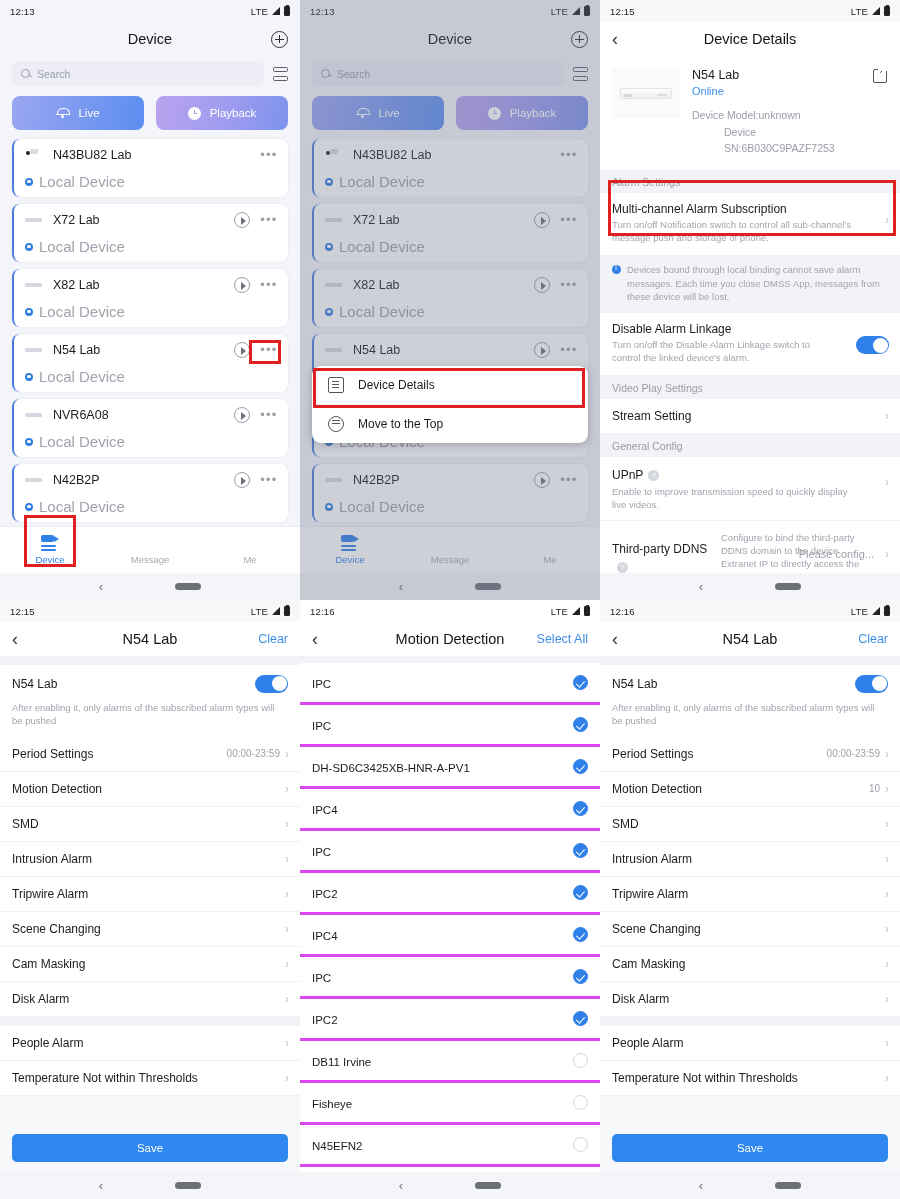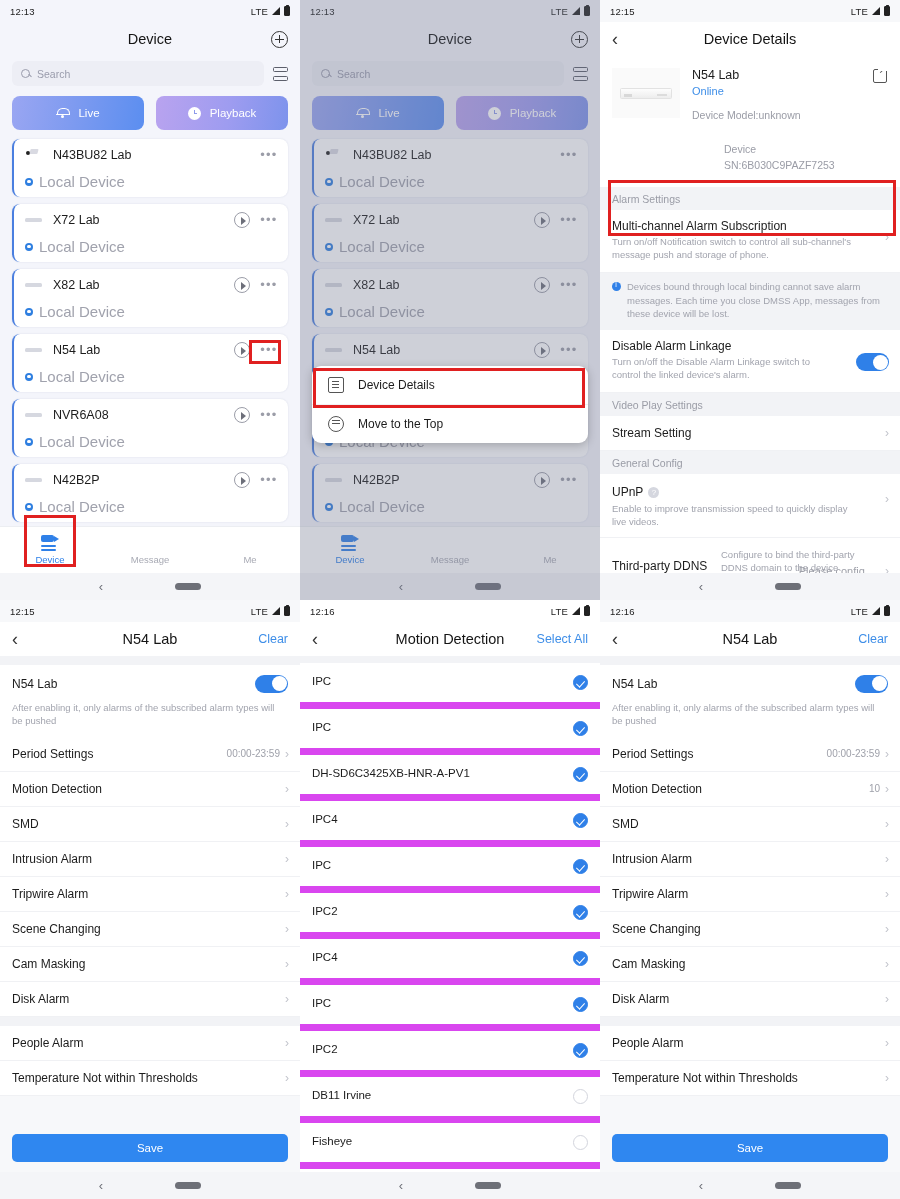--- a/index.html
+++ b/index.html
@@ -194,22 +194,22 @@
     flex:none; margin-top:2px; position:relative; }
   .infodot:after { content:"i"; position:absolute; left:3.3px; top:-0.6px;
     font-size:7px; color:#fff; font-style:normal; }
   .infotxt { font-size:9.5px; color:#a2a4ae; line-height:1.45; }
 
   .help { display:inline-block; width:11px; height:11px; border-radius:50%;
     background:#d5d7df; color:#fff; font-size:8px; text-align:center;
     line-height:11px; margin-left:5px; vertical-align:1px; }
 
   
-  .crow { background:#fff; padding:12px 12px; display:flex; align-items:flex-start;
-    border-bottom:7px solid #d946ef;gap:20px; }
+  .crow { background:#fff; padding:12px 12px; display:flex; align-items:flex-end;
+    border-bottom:3px solid #d946ef;gap:20px; }
   .crow .lbl { font-size:11.5px; color:#1c1c1c; }
   .cbx { margin-left:auto; width:15px; height:15px; border-radius:50%;
     border:1.3px solid #d3d5dd; flex:none; position:relative; }
   .cbx.on { background:#2f80e8; border-color:#2f80e8; }
   .cbx.on:after { content:""; position:absolute; left:4px; top:2.8px;
     width:4px; height:7px; border:solid #fff; border-width:0 1.7px 1.7px 0;
     transform:rotate(43deg); }
 
   
   .savebtn { position:absolute; left:12px; right:12px; bottom:37px; height:28px;
@@ -539,21 +539,21 @@
     <div class="ddhead">
       <div class="ddimg">
           <div class="nvrbox">
             <i></i>
           </div>
         </div>
       <div class="ddinfo">
         <div class="ddtitle">N54 Lab</div>
         <div class="ddonline">Online</div>
         <div class="ddmeta">Device Model:unknown</div>
-        <div class="ddmeta" style="margin-top:18px;padding-left:32px;">Device SN:6B030C9PAZF7253</div>
+        <div class="ddmeta" style="margin-top:1px;padding-left:32px;">Device SN:6B030C9PAZF7253</div>
       </div>
       <span class="editic">
           <i></i>
         </span>
     </div>
 
     <div class="sect">Alarm Settings</div>
 
     <div class="row rowpos" style="flex-direction:column;align-items:flex-start;padding:9px 12px 10px;">
       <div class="lbl">Multi-channel Alarm Subscription</div>

